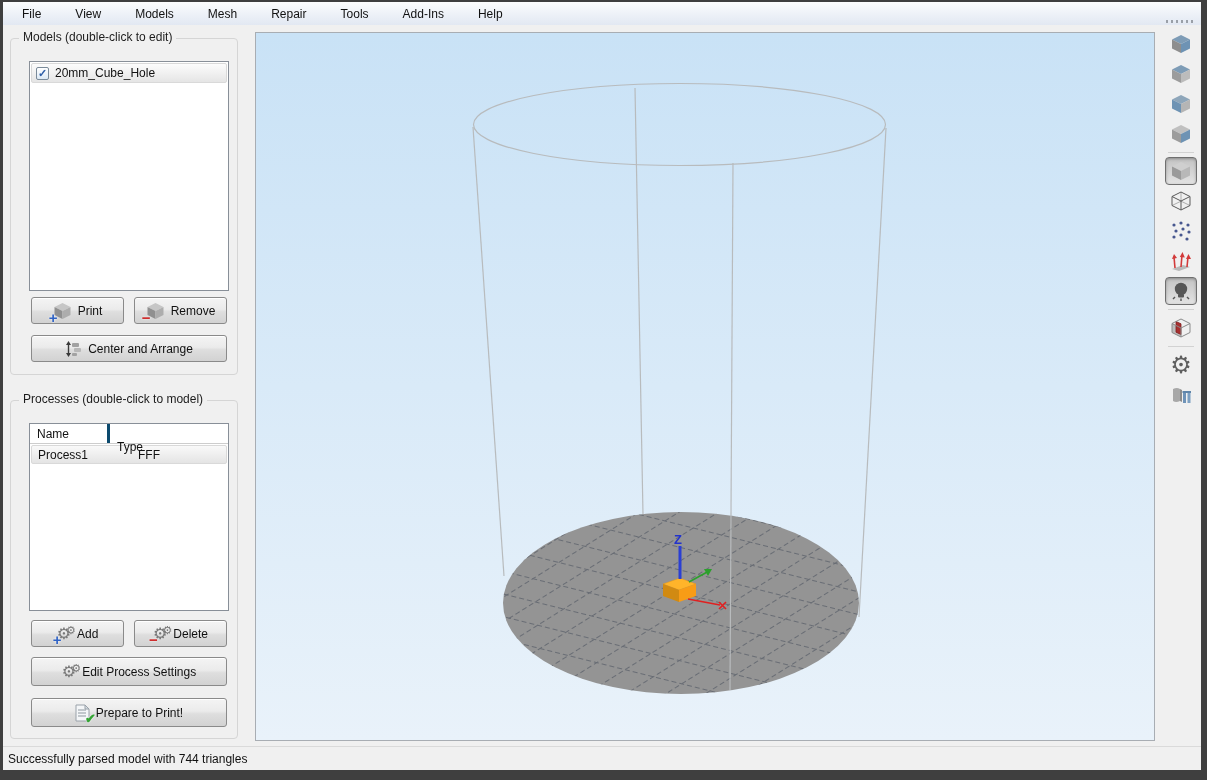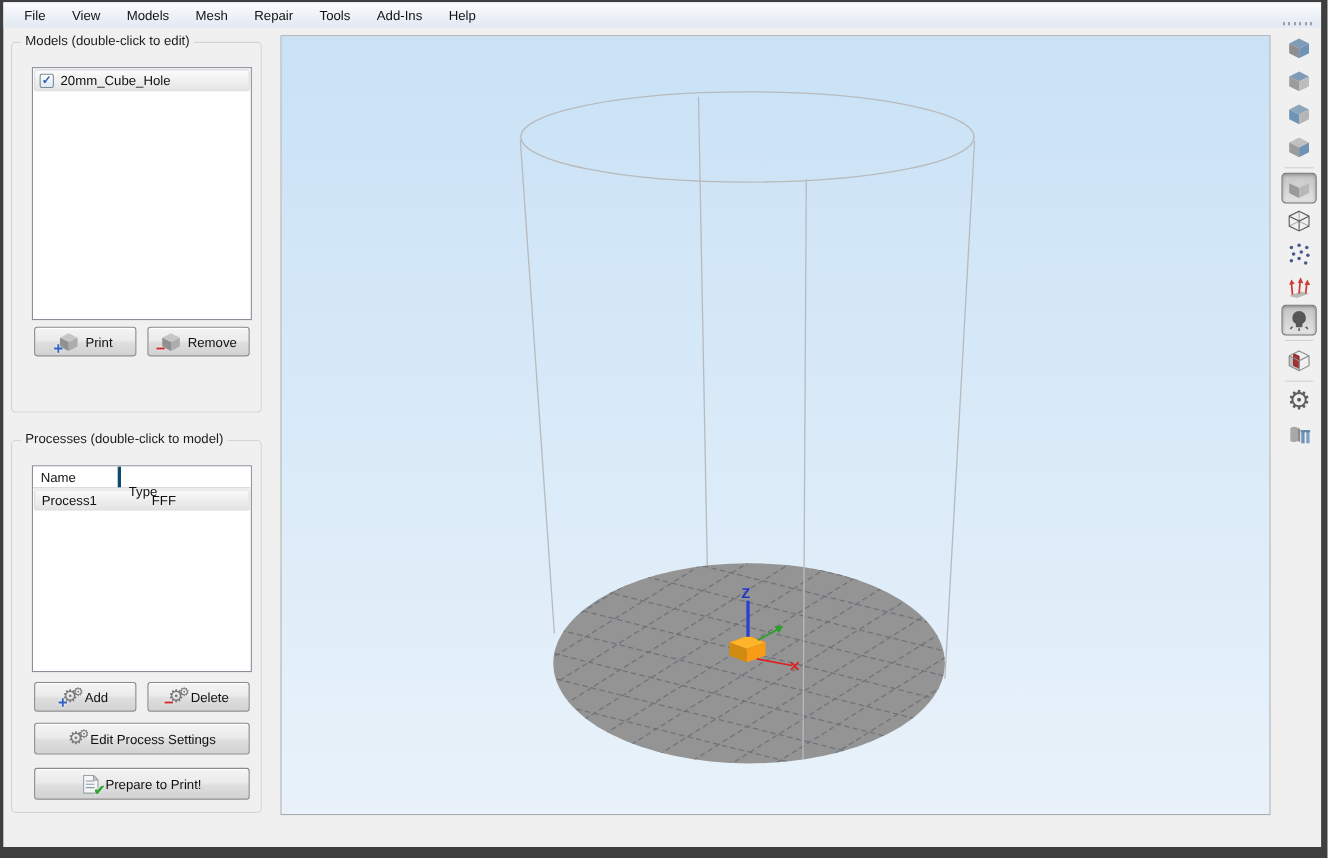--- a/index.html
+++ b/index.html
@@ -5,21 +5,21 @@
   * { margin:0; padding:0; box-sizing:border-box; }
   html,body { width:1207px; height:780px; }
   body { font-family:"Liberation Sans", sans-serif; font-size:12px; color:#111; }
 
   .window { position:relative; width:1207px; height:780px; background:#3f3f3f; }
   .window-content { position:absolute; left:3px; top:2px; width:1198px; height:768px; background:#f0f0f0; overflow:hidden; }
 
   
   .menubar { position:absolute; left:0; top:0; width:100%; height:23px;
     background:linear-gradient(#fcfdfe,#eef2f8 50%,#e2e8f2);
-    display:flex; align-items:center; padding-left:10px; gap:6px; }
+    display:flex; align-items:center; padding-left:10px; gap:16px; }
   .menu-item { padding:2px 9px; cursor:default; }
 
   
   .groupbox { position:absolute; border:1px solid #d5d5d5; border-radius:4px; background:#f0f0f0; }
   .groupbox-label { position:absolute; top:-9px; left:8px; background:#f0f0f0; padding:0 4px; color:#1c1c1c; white-space:nowrap; }
 
   .models-group { left:7px; top:36px; width:228px; height:337px; }
   .processes-group { left:7px; top:398px; width:228px; height:339px; }
 
   .model-list { position:absolute; left:18px; top:22px; width:200px; height:230px; background:#fff; border:1px solid #888f98; overflow:hidden; }
@@ -115,20 +115,33 @@
         <svg width="19" height="18" viewBox="0 0 19 18">
           <polygon points="9.5,1 17.5,5 9.5,9 1.5,5" fill="#c6c6c6"></polygon>
           <polygon points="1.5,5 9.5,9 9.5,17 1.5,13" fill="#909090"></polygon>
           <polygon points="9.5,9 17.5,5 17.5,13 9.5,17" fill="#adadad"></polygon>
         </svg>
         <span class="overlay-minus">−</span>
       </span>
       <span>Remove</span>
     </button>
 
+    <button class="btn btn-center">
+      <span class="icon-wrap">
+        <svg width="17" height="16" viewBox="0 0 17 16">
+          <line x1="3.5" y1="2" x2="3.5" y2="14" stroke="#3a3a3a" stroke-width="1.4"></line>
+          <polygon points="3.5,0 1,4 6,4" fill="#3a3a3a"></polygon>
+          <polygon points="3.5,16 1,12 6,12" fill="#3a3a3a"></polygon>
+          <rect x="7" y="2" width="7" height="4" rx="1" fill="#a2a2a2"></rect>
+          <rect x="9" y="7" width="7" height="4" rx="1" fill="#b8b8b8"></rect>
+          <rect x="7" y="12" width="5" height="3" rx="1" fill="#a2a2a2"></rect>
+        </svg>
+      </span>
+      <span>Center and Arrange</span>
+    </button>
   </div>
 
   <div class="groupbox processes-group">
     <span class="groupbox-label">Processes (double-click to model)</span>
 
     <div class="proc-table">
       <div class="proc-header">
         <span class="col-name">Name</span>
         <span class="col-type">Type</span>
       </div>
@@ -345,15 +358,18 @@
       <svg width="22" height="22" viewBox="0 0 22 22">
         <path d="M3,5 q4,-2 7,0 l0,12 q-4,2 -7,0 z" fill="#a8a8a8"></path>
         <path d="M10,5 l2,1 0,12 -2,-1 z" fill="#8c8c8c"></path>
         <rect x="13" y="8" width="3" height="11" fill="#6f93b8"></rect>
         <rect x="17.5" y="8" width="3" height="11" fill="#7da0c2"></rect>
         <rect x="12.5" y="7" width="8.5" height="2" fill="#5f85aa"></rect>
       </svg>
     </div>
   </div>
 
+  <div class="statusbar">
+    <span>Successfully parsed model with 744 triangles</span>
+  </div>
 
 </div>
 </div>
 
 </body></html>

